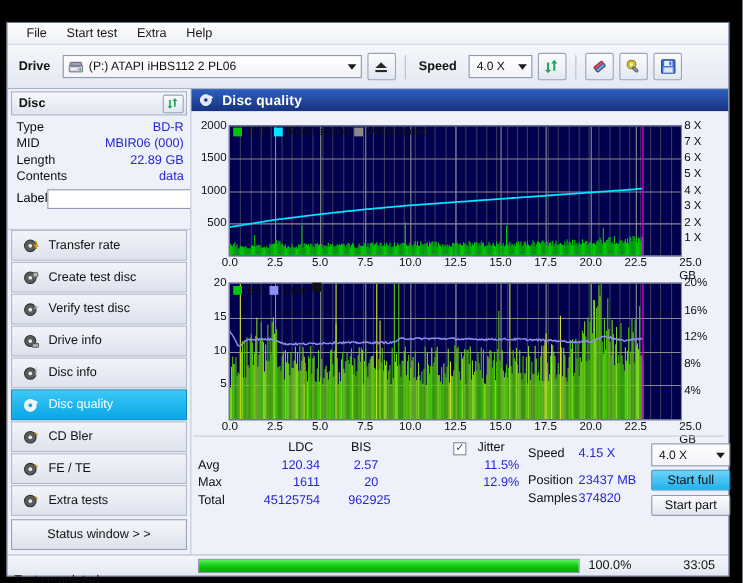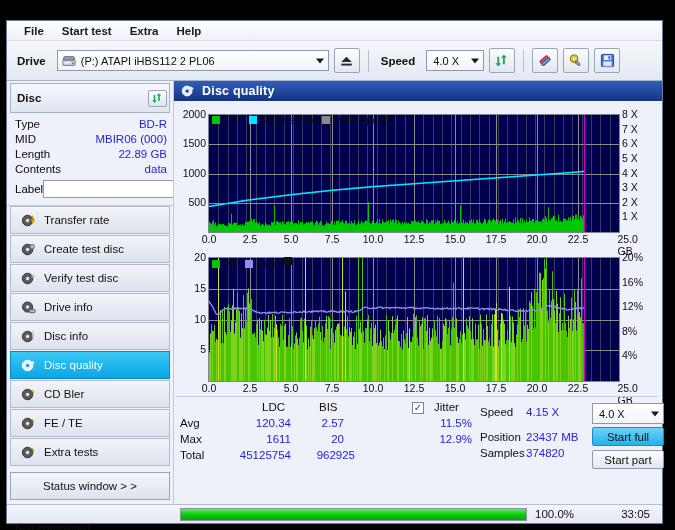--- a/index.html
+++ b/index.html
@@ -26,21 +26,20 @@
     display: flex;
     align-items: center;
     padding-left: 8px;
     border-bottom: 1px solid #d6dbe7;
   }
   .menu-item {
     padding: 2px 9px;
     font-size: 11.5px;
     color: #1a1a1a;
     cursor: default;
-    font-weight: bold;
   }
 
   
   #toolbar {
     height: 40px;
     background: linear-gradient(#f5f7fb, #e3e8f2);
     display: flex;
     align-items: center;
     padding: 0 6px;
     border-bottom: 1px solid #aab4c6;
@@ -74,21 +73,21 @@
   }
   .sep { width:1px; height:22px; background:#b9c0cd; margin:0 3px; }
 
   
   #body { flex:1; display:flex; min-height:0; }
   #sidebar { width:166px; background:#eef0fa; display:flex; flex-direction:column; }
   #content { flex:1; background:#eef0fa; display:flex; flex-direction:column; border-left:1px solid #c3c9d8;}
 
   
   #disc-head {
-    height:30px; margin:2px 3px 0 3px;
+    height:22px; margin:2px 3px 0 3px;
     background: linear-gradient(#f7f8fc,#dfe4ef);
     border:1px solid #a9b3c4;
     display:flex; align-items:center; justify-content:space-between;
     padding: 0 2px 0 6px;
   }
   #disc-head .t { font-weight:bold; font-size:11.5px; color:#111; }
   .mini-btn {
     width:19px;height:17px;
     background:linear-gradient(#fbfcfe,#e0e5ef);
     border:1px solid #98a3b6;border-radius:2px;
@@ -98,21 +97,21 @@
   .row { display:flex; justify-content:space-between; line-height:15px; font-size:11.5px; }
   .row .k { color:#0f0f0f; }
   .row .v { color:#2424d8; }
   #label-row { display:flex; align-items:center; margin-top:3px; gap:0; }
   #label-row .k { font-size:11.5px; width:36px; }
   #label-input {
     flex:1; height:18px; background:#fff; border:1px solid #8d99ae;
     font-size:11px; padding:0 3px;
   }
   
-  #nav { margin-top:5px; border-top:1px solid #c7ccd8; }
+  #nav { margin-top:16px; border-top:1px solid #c7ccd8; }
   .nav-item {
     height:28px; margin:0 3px 1px 3px;
     background: linear-gradient(#f2f4f9,#dde2ed);
     border:1px solid #b3bbc9;
     display:flex; align-items:center; gap:8px;
     padding-left:10px;
     font-size:11.5px; color:#111;
   }
   .nav-item.active {
     background: linear-gradient(#3bc8f5,#0aa6e8);

